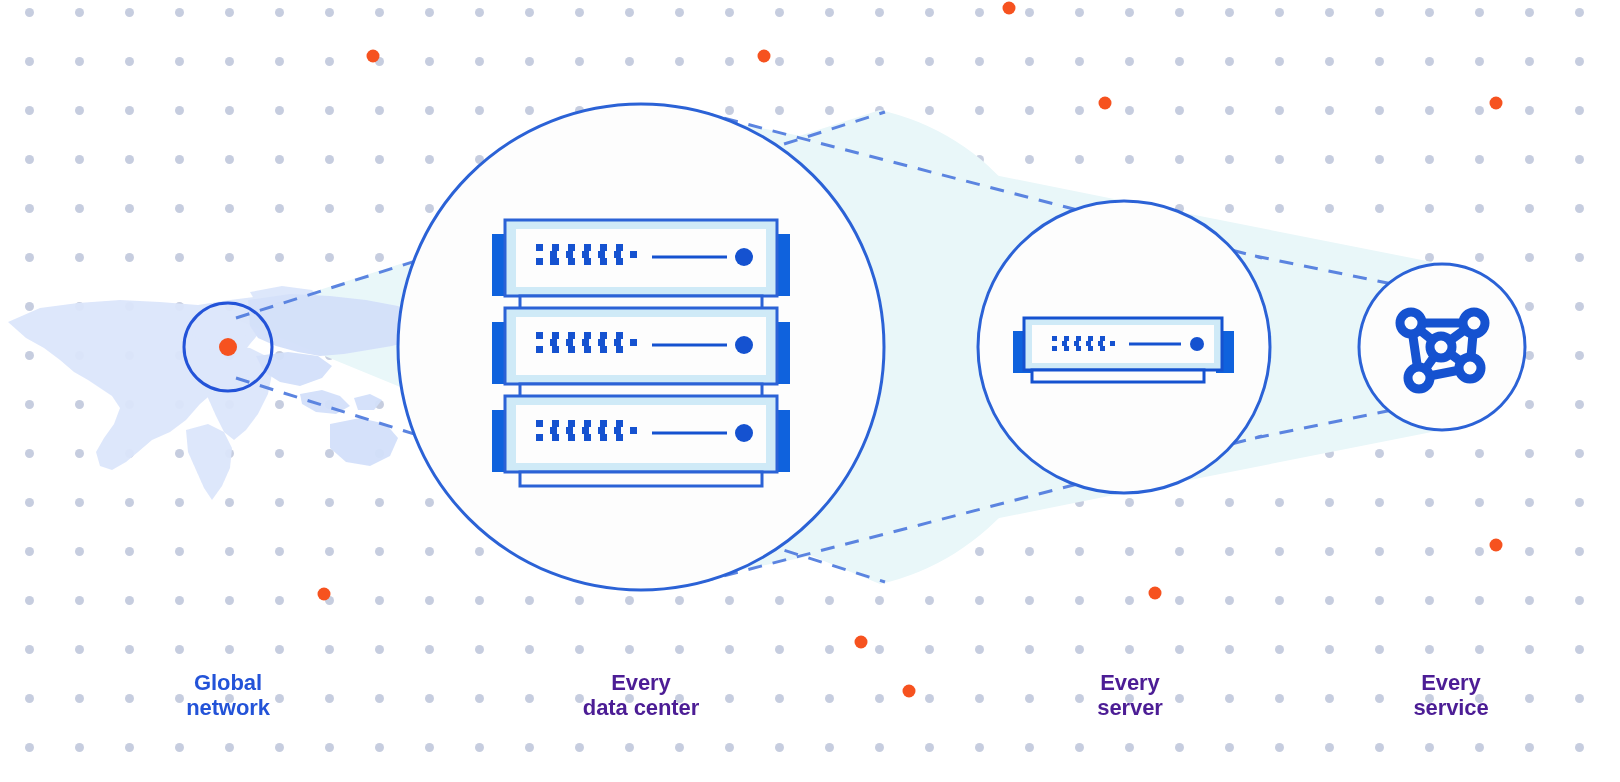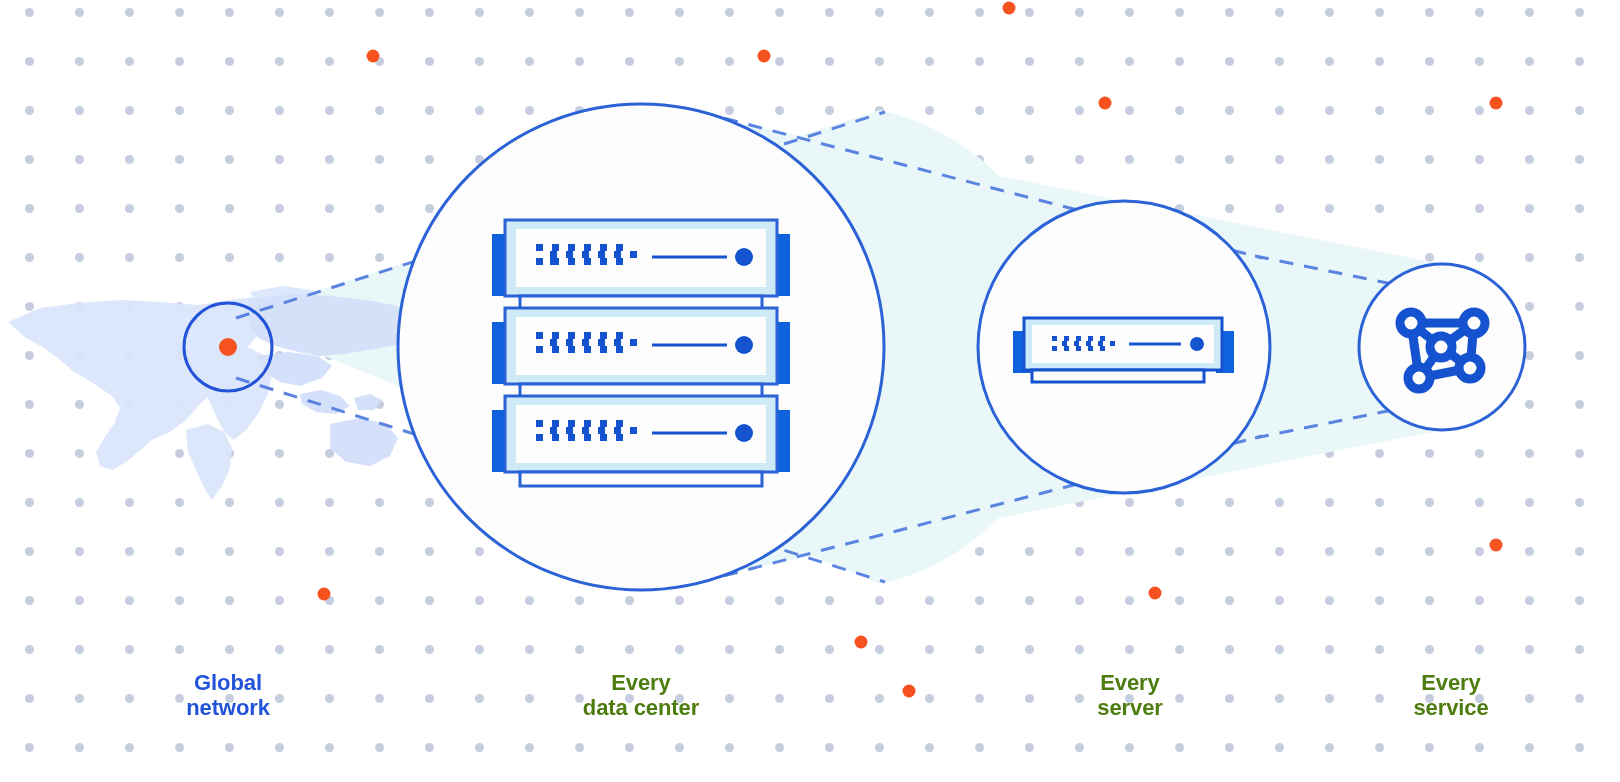--- a/index.html
+++ b/index.html
@@ -24,21 +24,21 @@
     left: 0;
     width: 1620px;
     height: 782px;
   }
   .label {
     position: absolute;
     text-align: center;
     font-size: 22px;
     line-height: 25px;
     font-weight: 700;
-    color: #4d7c0f;
+    color: #4c1d95;
     white-space: pre-line;
     letter-spacing: -0.1px;
   }
   .label.accent {
     color: #2353d8;
   }
 </style>
 </head>
 <body>
 

